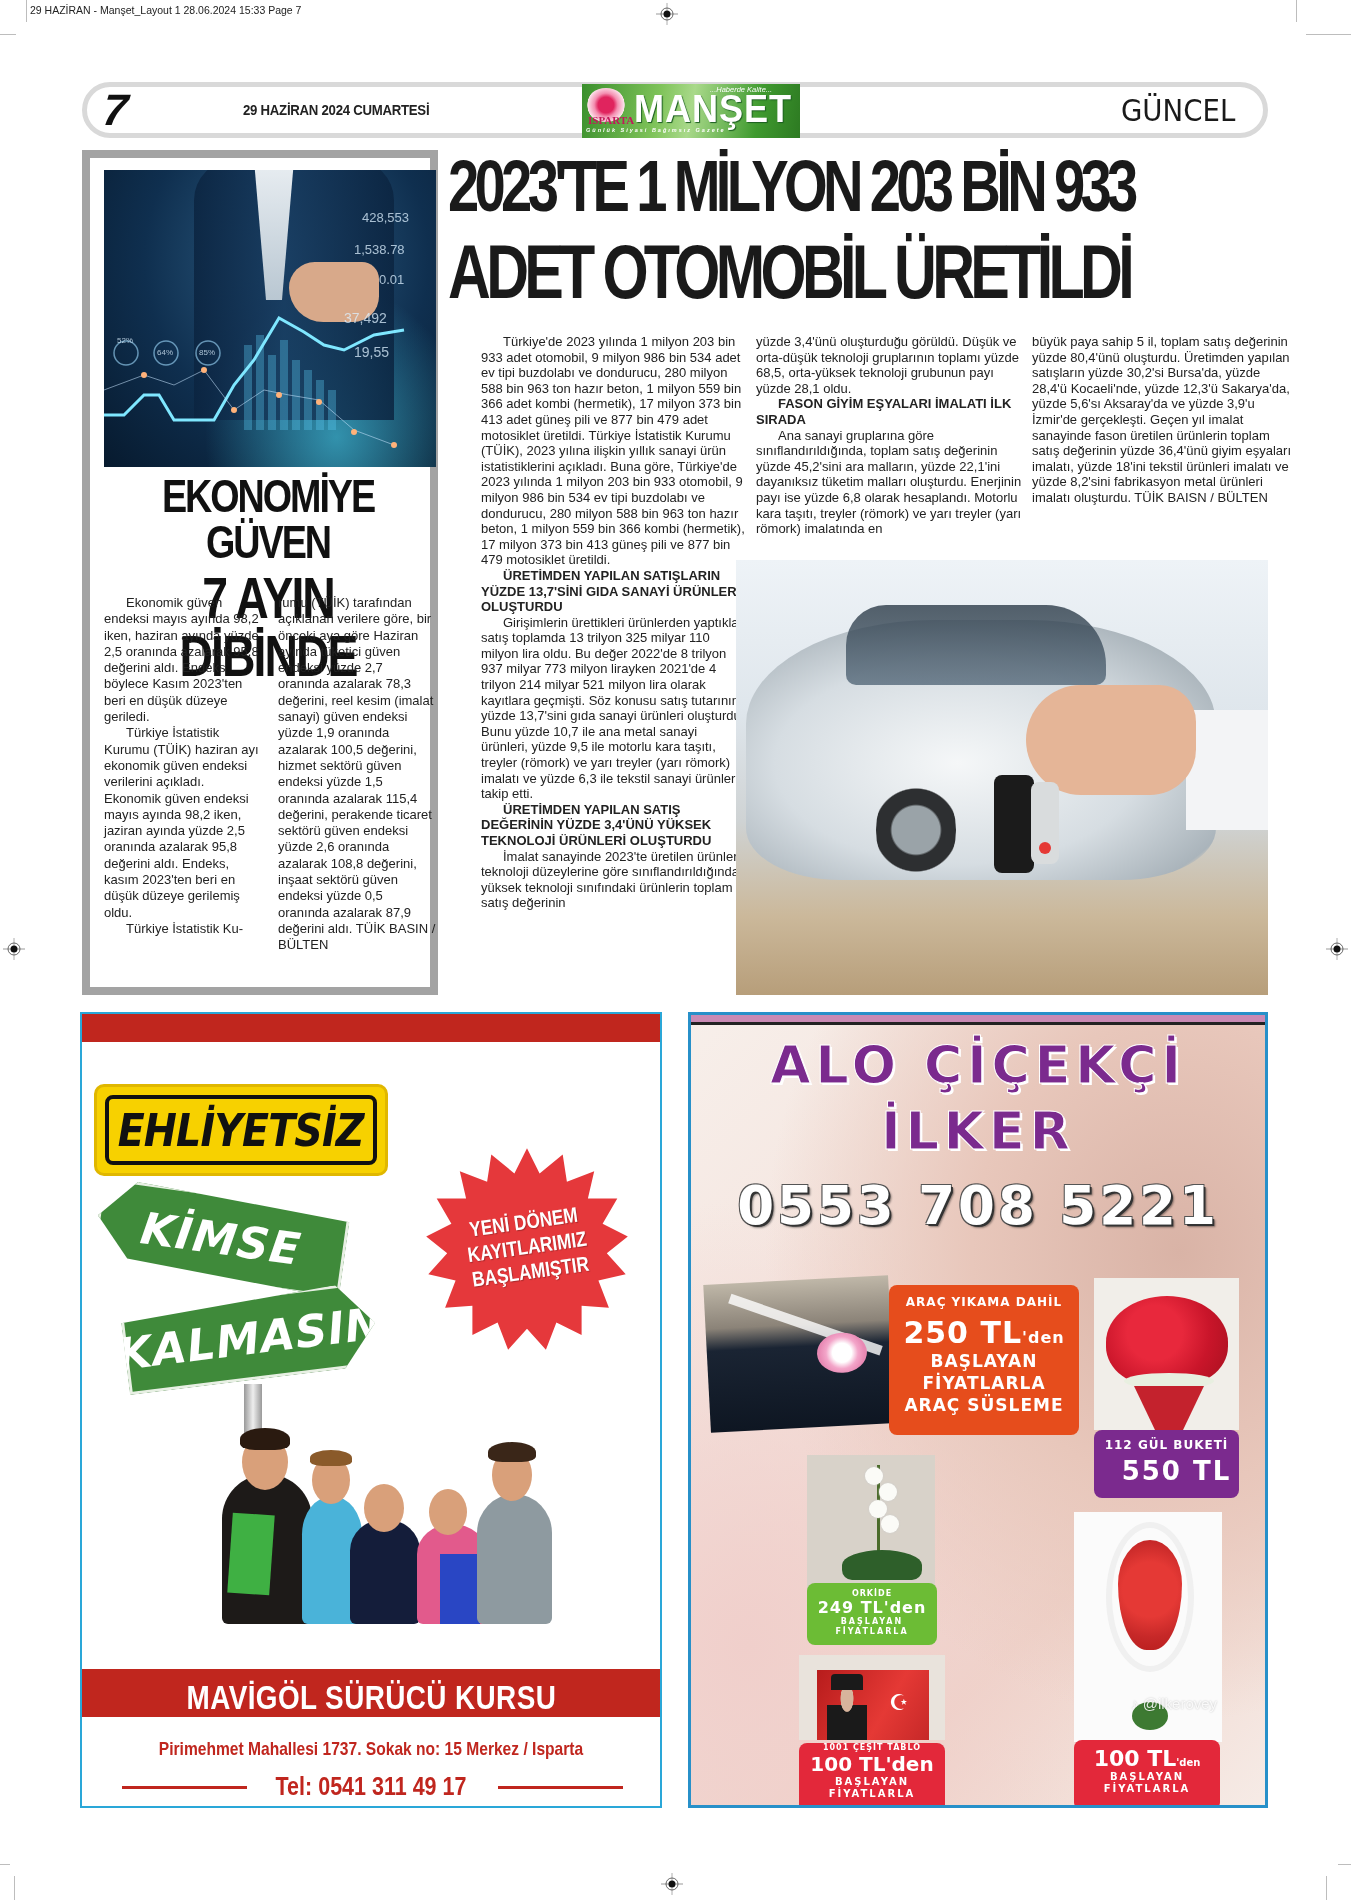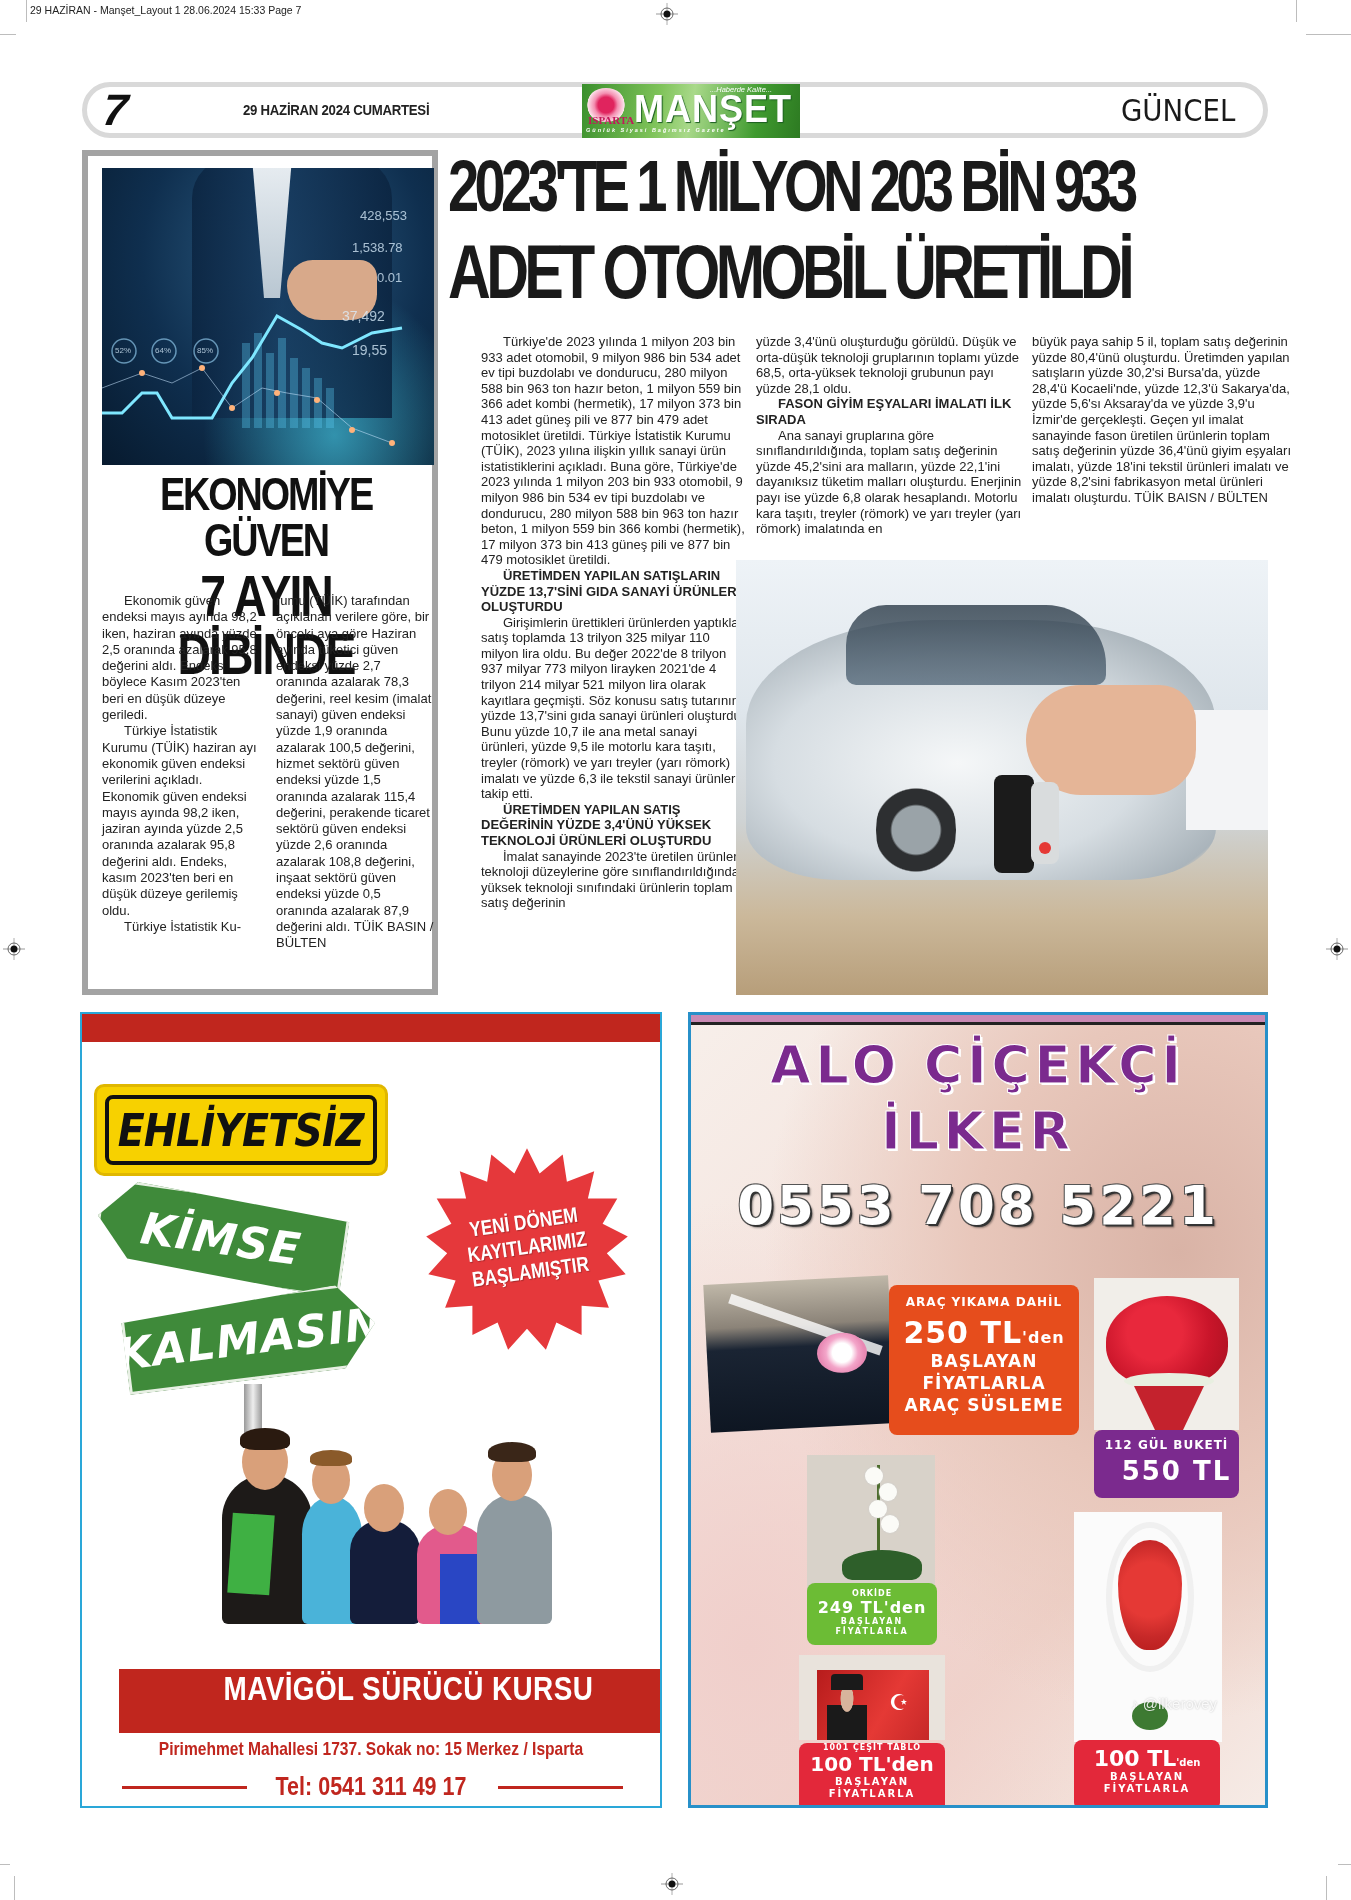--- a/index.html
+++ b/index.html
@@ -18,21 +18,21 @@
   .header-date { position: absolute; left: 156px; top: 14px; font-size: 15px; font-weight: bold; letter-spacing: -0.3px; transform: scaleX(0.88); transform-origin: left; color: #222; }
   .logo { position: absolute; left: 495px; top: -3px; width: 218px; height: 54px; background: linear-gradient(100deg, #3a8f2c 0%, #7fc35a 35%, #a9d98a 50%, #3f9a2f 80%, #2d7a22 100%); overflow: hidden; }
   .logo .rose { position: absolute; left: 4px; top: 4px; width: 40px; height: 34px; background: radial-gradient(circle at 50% 50%, #e0245e 0 30%, #f48fb1 45%, #fce4ec 70%, transparent 72%); border-radius: 50%; }
   .logo .city { position: absolute; left: 6px; top: 30px; font-family: "Liberation Serif", serif; font-weight: bold; font-size: 11px; color: #c2185b; }
   .logo .name { position: absolute; left: 52px; top: 4px; font-family: "Liberation Sans", sans-serif; font-weight: bold; font-size: 38px; color: #fff; letter-spacing: 1px; text-shadow: 1px 1px 1px #1b5e20; transform: scaleX(0.95); transform-origin: left; }
   .logo .motto { position: absolute; left: 128px; top: 1px; font-size: 7.5px; font-style: italic; color: #fff; }
   .logo .sub { position: absolute; left: 4px; top: 43px; font-size: 5.5px; font-style: italic; letter-spacing: 2px; color: #fff; font-weight: bold; }
   .section { position: absolute; right: 28px; top: 6px; font-family: "DejaVu Sans", sans-serif; font-size: 30px; color: #1a1a1a; transform: scaleX(0.92); transform-origin: right; }
 
   
-  .left-box { position: absolute; left: 82px; top: 150px; width: 356px; height: 845px; border: 6px solid #a3a3a3; background: #fff; padding-left: 10px; }
+  .left-box { position: absolute; left: 82px; top: 150px; width: 356px; height: 845px; border: 8px solid #a3a3a3; background: #fff; padding-left: 10px; }
   .left-photo { position: absolute; left: 14px; top: 12px; width: 332px; height: 297px; overflow: hidden;
     background: radial-gradient(ellipse at 70% 90%, rgba(80,230,255,0.55) 0%, transparent 40%),
                 radial-gradient(ellipse at 55% 30%, #2e5f85 0%, #0f2f4f 55%, #071a2e 100%); }
   .left-photo .suit { position: absolute; left: 90px; top: -10px; width: 200px; height: 260px; background: linear-gradient(90deg, #0b2440, #16395d 45%, #0b2440); border-radius: 40px 40px 0 0; opacity: .85; }
   .left-photo .shirt { position: absolute; left: 150px; top: -10px; width: 40px; height: 140px; background: linear-gradient(#e9eef2, #b9c7d2); clip-path: polygon(0 0,100% 0,70% 100%,30% 100%); }
   .left-photo .hand { position: absolute; left: 185px; top: 92px; width: 90px; height: 60px; background: #d8a98a; border-radius: 30px 20px 30px 40px; }
   .left-photo svg { position: absolute; left: 0; top: 0; }
   .left-photo .num { position: absolute; color: rgba(220,240,255,0.75); font-size: 11px; font-family: "Liberation Sans", sans-serif; }
   .left-headline { position: absolute; left: 10px; top: 315px; width: 336px; text-align: center; font-family: "Liberation Sans", sans-serif; font-weight: bold; color: #111; line-height: 1; letter-spacing: -2.5px; }
   .left-headline .l1 { display: block; font-size: 46px; transform: scaleX(0.82); }
@@ -74,21 +74,21 @@
   .ad1 .sign1 { left: 14px; top: 180px; width: 250px; height: 88px; clip-path: polygon(14% 0, 100% 12%, 100% 100%, 14% 88%, 0 44%); transform: rotate(8deg); }
   .ad1 .sign2 { left: 42px; top: 282px; width: 252px; height: 84px; clip-path: polygon(0 14%, 86% 0, 100% 50%, 86% 100%, 0 100%); transform: rotate(-7deg); }
   .ad1 .pole { position: absolute; left: 162px; top: 370px; width: 18px; height: 60px; background: linear-gradient(90deg, #999, #eee, #999); }
   .ad1 .starburst { position: absolute; left: 340px; top: 130px; width: 210px; height: 210px; }
   .ad1 .starburst svg { width: 100%; height: 100%; display: block; }
   .ad1 .star-text { position: absolute; left: 340px; top: 195px; width: 210px; text-align: center; color: #fff; font-family: "Liberation Sans", sans-serif; font-weight: bold; font-size: 21px; line-height: 25px; transform: rotate(-8deg) scaleX(0.82); text-shadow: 1px 1px 1px rgba(0,0,0,.25); }
   .ad1 .people { position: absolute; left: 100px; top: 400px; width: 380px; height: 210px; }
   .ad1 .person { position: absolute; bottom: 0; border-radius: 50% 50% 6px 6px / 30% 30% 6px 6px; }
   .ad1 .head { position: absolute; border-radius: 50%; background: #d9a07a; }
   .ad1 .hair { position: absolute; border-radius: 50% 50% 30% 30%; background: #2a1a10; }
-  .ad1 .redbar { position: absolute; left: 0; top: 655px; width: 100%; height: 64px; background: #c0261e; display: flex; align-items: flex-start; justify-content: center; margin-left: 37px; }
+  .ad1 .redbar { position: absolute; left: 0; top: 655px; width: 100%; height: 48px; background: #c0261e; display: flex; align-items: flex-end; justify-content: center; }
   .ad1 .redbar span { color: #fff; font-family: "Liberation Sans", sans-serif; font-weight: bold; font-size: 34px; transform: scaleX(0.82); letter-spacing: 0.5px; white-space: nowrap; }
   .ad1 .addr { position: absolute; left: 0; top: 724px; width: 100%; text-align: center; color: #c0261e; font-weight: bold; font-size: 19px; transform: scaleX(0.82); white-space: nowrap; }
   .ad1 .tel-row { position: absolute; left: 0; top: 758px; width: 100%; height: 30px; }
   .ad1 .tel-line { position: absolute; top: 14px; height: 3px; background: #c0261e; }
   .ad1 .tel { position: absolute; left: 0; width: 100%; top: 0; text-align: center; color: #c0261e; font-weight: bold; font-size: 25px; transform: scaleX(0.86); }
 
   
   .ad2 { position: absolute; left: 688px; top: 1012px; width: 580px; height: 796px; border: 3px solid #2790c9; overflow: hidden;
      background: radial-gradient(ellipse at 85% 30%, #d9b3a6 0%, #e8c7bb 30%, transparent 60%),
                  radial-gradient(ellipse at 10% 80%, #f0cfcb 0%, transparent 50%),
@@ -231,21 +231,21 @@
           <circle cx="22" cy="183" r="12"></circle>
           <circle cx="62" cy="183" r="12"></circle>
           <circle cx="104" cy="183" r="12"></circle>
         </g>
     </svg>
     <span class="num" style="left:258px;top:40px;font-size:13px;">428,553</span>
     <span class="num" style="left:250px;top:72px;font-size:13px;">1,538.78</span>
     <span class="num" style="left:275px;top:102px;font-size:13px;">0.01</span>
     <span class="num" style="left:240px;top:140px;font-size:14px;">37,492</span>
     <span class="num" style="left:250px;top:174px;font-size:14px;">19,55</span>
-    <span class="num" style="left:13px;top:178px;font-size:8px;">52%</span>
+    <span class="num" style="left:13px;top:166px;font-size:8px;">52%</span>
     <span class="num" style="left:53px;top:178px;font-size:8px;">64%</span>
     <span class="num" style="left:95px;top:178px;font-size:8px;">85%</span>
   </div>
   <h2 class="left-headline">
     <span class="l1">EKONOMİYE GÜVEN</span>
     <span class="l2">7 AYIN DİBİNDE</span>
   </h2>
   <div class="left-text">
     <div class="col">
       <p class="para">Ekonomik güven endeksi mayıs ayında 98,2 iken, haziran ayında yüzde 2,5 oranında azalarak 95,8 değerini aldı. Endeks böylece Kasım 2023'ten beri en düşük düzeye geriledi.</p>

